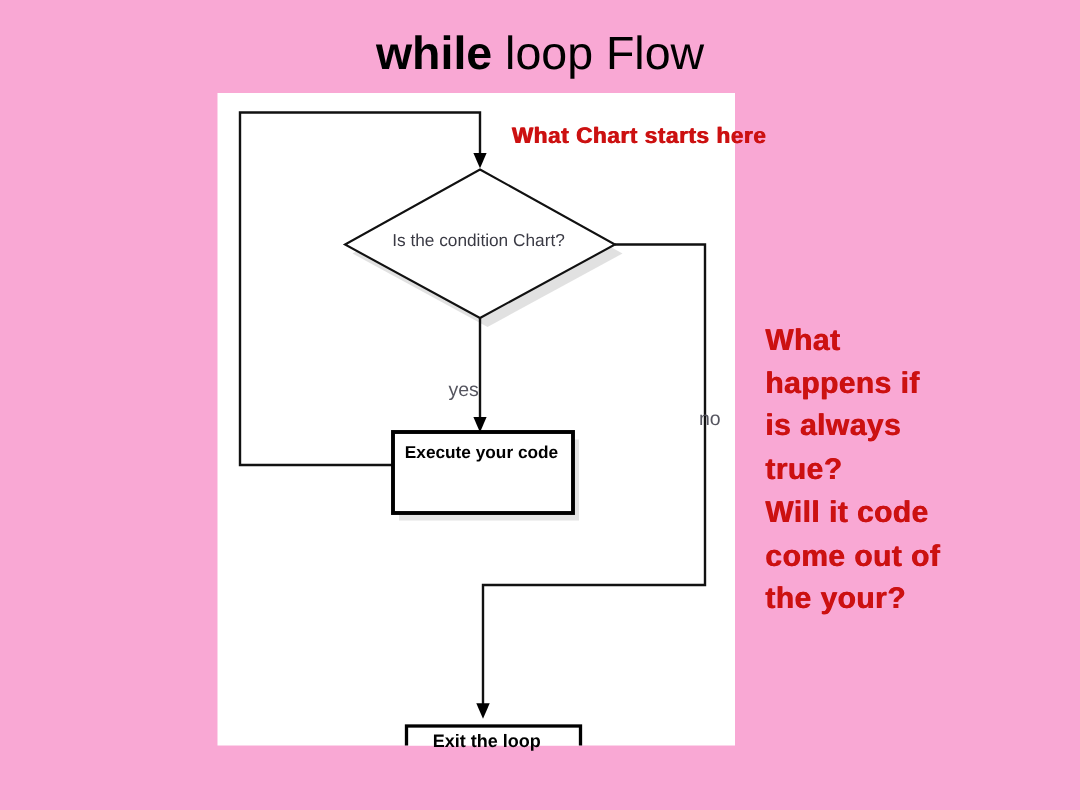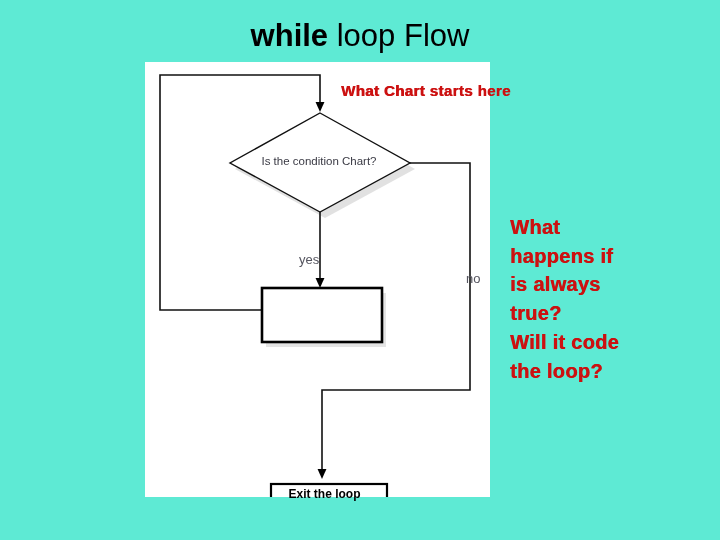--- a/index.html
+++ b/index.html
@@ -12,21 +12,21 @@
     background: #FAF8CB;
     font-family: "Liberation Sans", sans-serif;
     overflow: hidden;
     position: relative;
   }
   #slide {
     position: absolute;
     left: 0; top: 0;
     width: 720px;
     height: 540px;
-    background: #5eead4;
+    background: #f9a8d4;
   }
   
   #slide-title {
     position: absolute;
     left: 0;
     top: 18px;
     width: 720px;
     text-align: center;
     font-size: 31px;
     line-height: 36px;
@@ -153,30 +153,32 @@
       <rect x="117" y="226" width="120" height="54" fill="#FFFFFF" stroke="#000000" stroke-width="2.6"></rect>
 
       <path d="M265,101 L325,101 L325,328 L177,328 L177,412" fill="none" stroke="#111111" stroke-width="1.6" marker-end="url(#arrowhead)"></path>
 
       <rect x="126" y="422" width="116" height="28" fill="#FFFFFF" stroke="#000000" stroke-width="2.2"></rect>
     </svg>
   </div>
 
   <div class="node-label" id="decision-label">Is the condition Chart?</div>
 
+  <div class="node-label" id="process-label">Execute your code</div>
 
   <div class="node-label" id="exit-label">Exit the loop</div>
 
   <div class="branch-label" id="yes-label">yes</div>
   <div class="branch-label" id="no-label">no</div>
 
   <div id="flowchart-starts-here">What Chart starts here</div>
 
   <div id="question-block">
       <span class="q-line">What</span>
       <span class="q-line">happens if</span>
       <span class="q-line">is always</span>
       <span class="q-line">true?</span>
       <span class="q-line">Will it code</span>
-      <span class="q-line">the loop?</span>
+      <span class="q-line">come out of</span>
+      <span class="q-line">the your?</span>
     </div>
 
 </div>
 
 </body></html>

